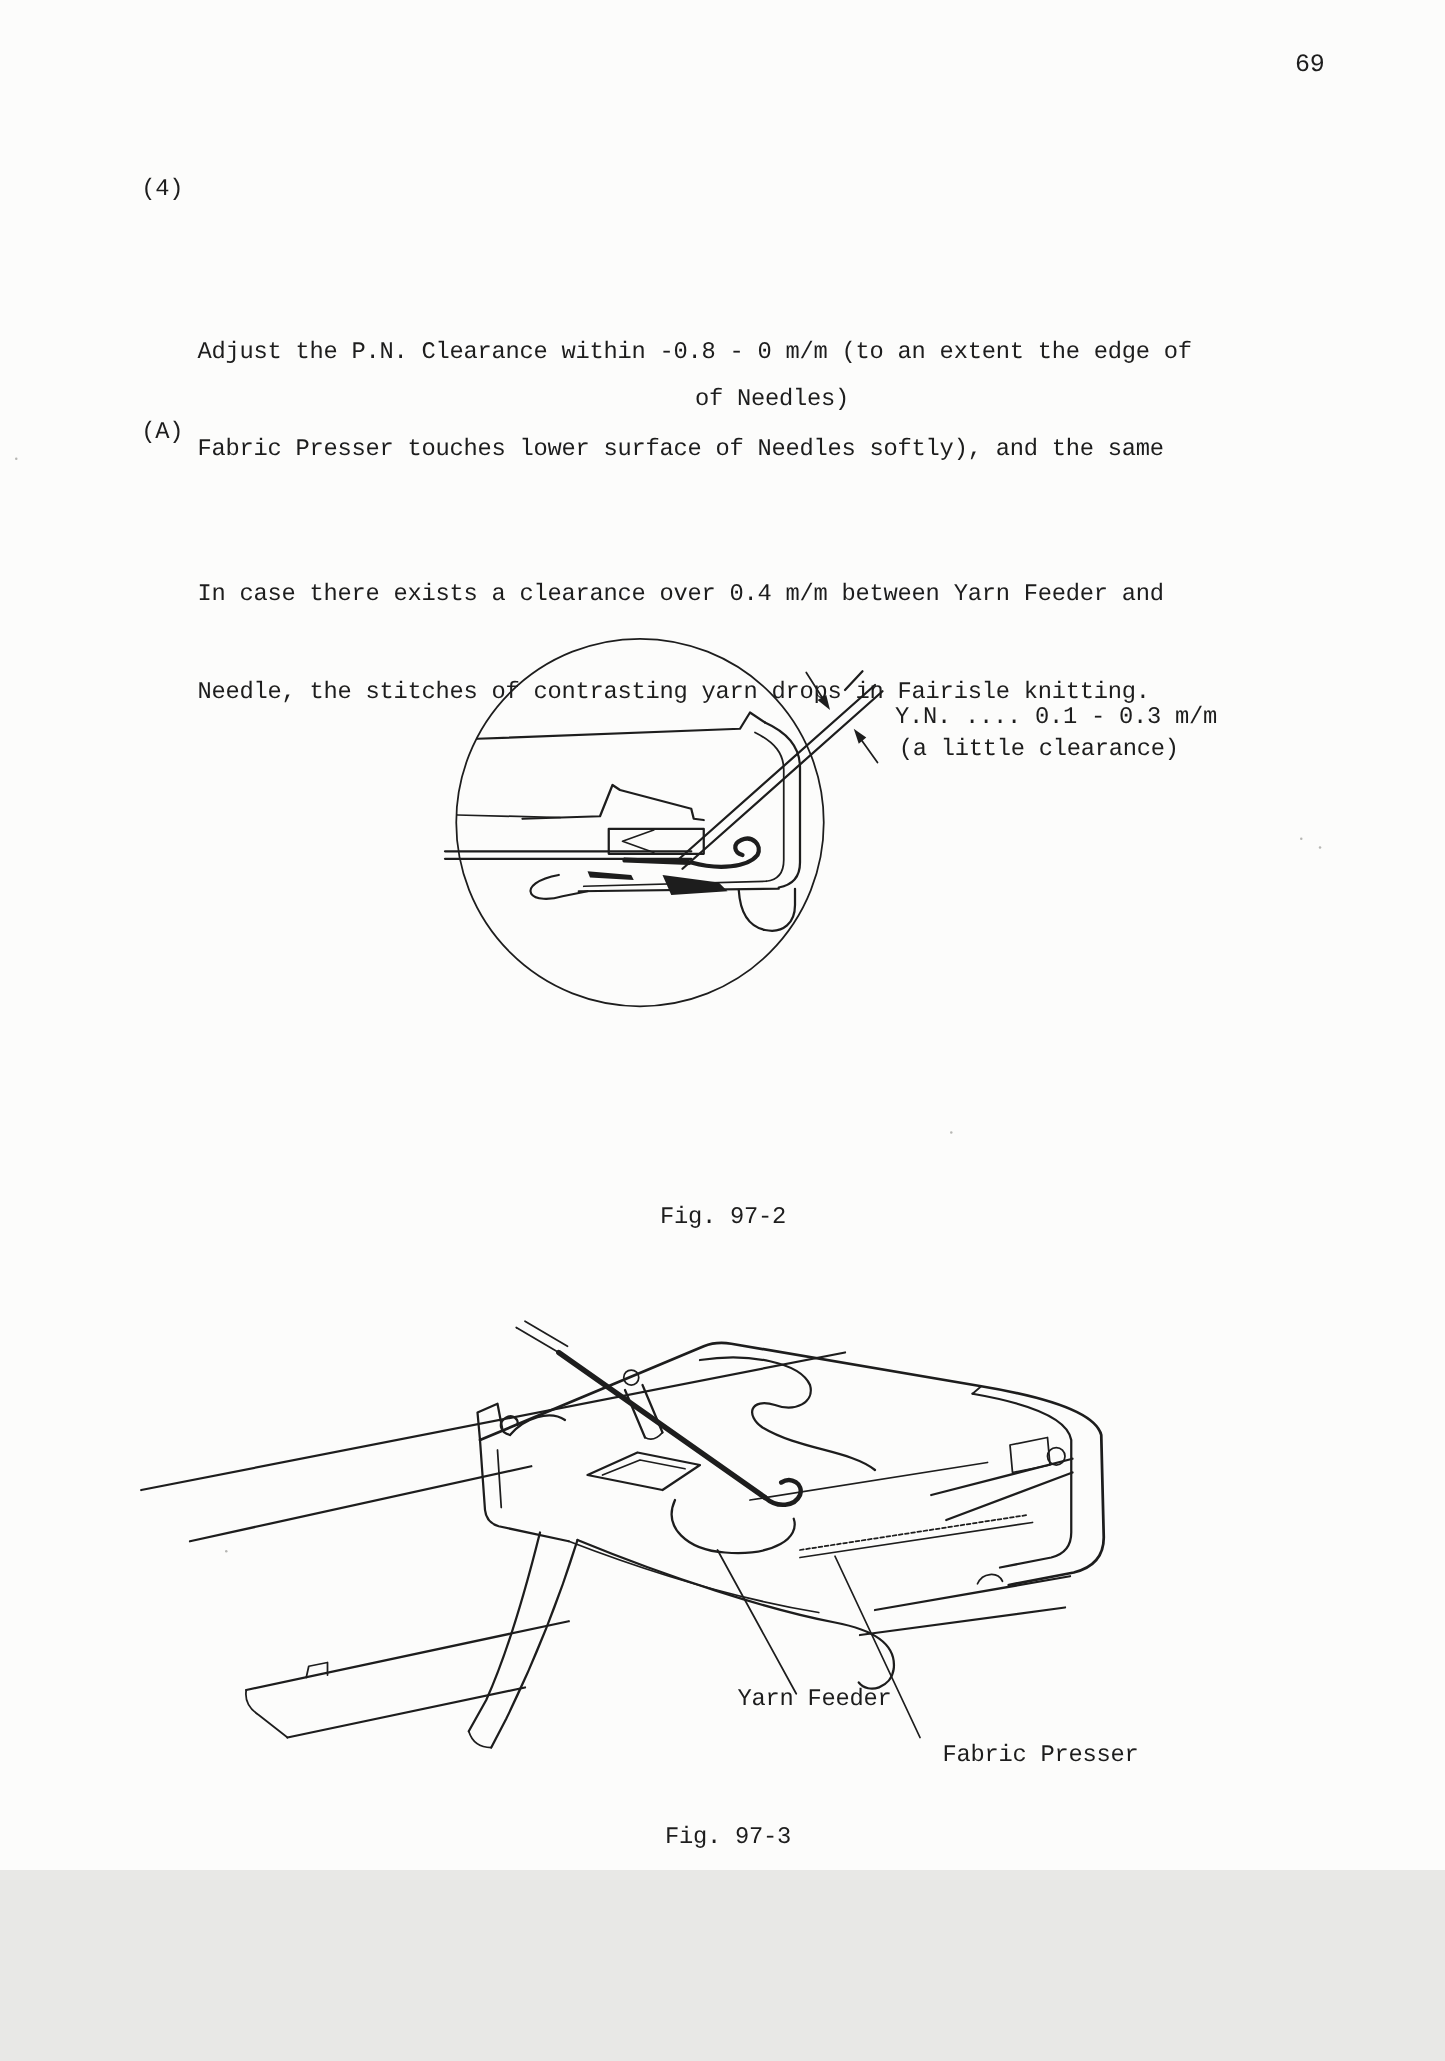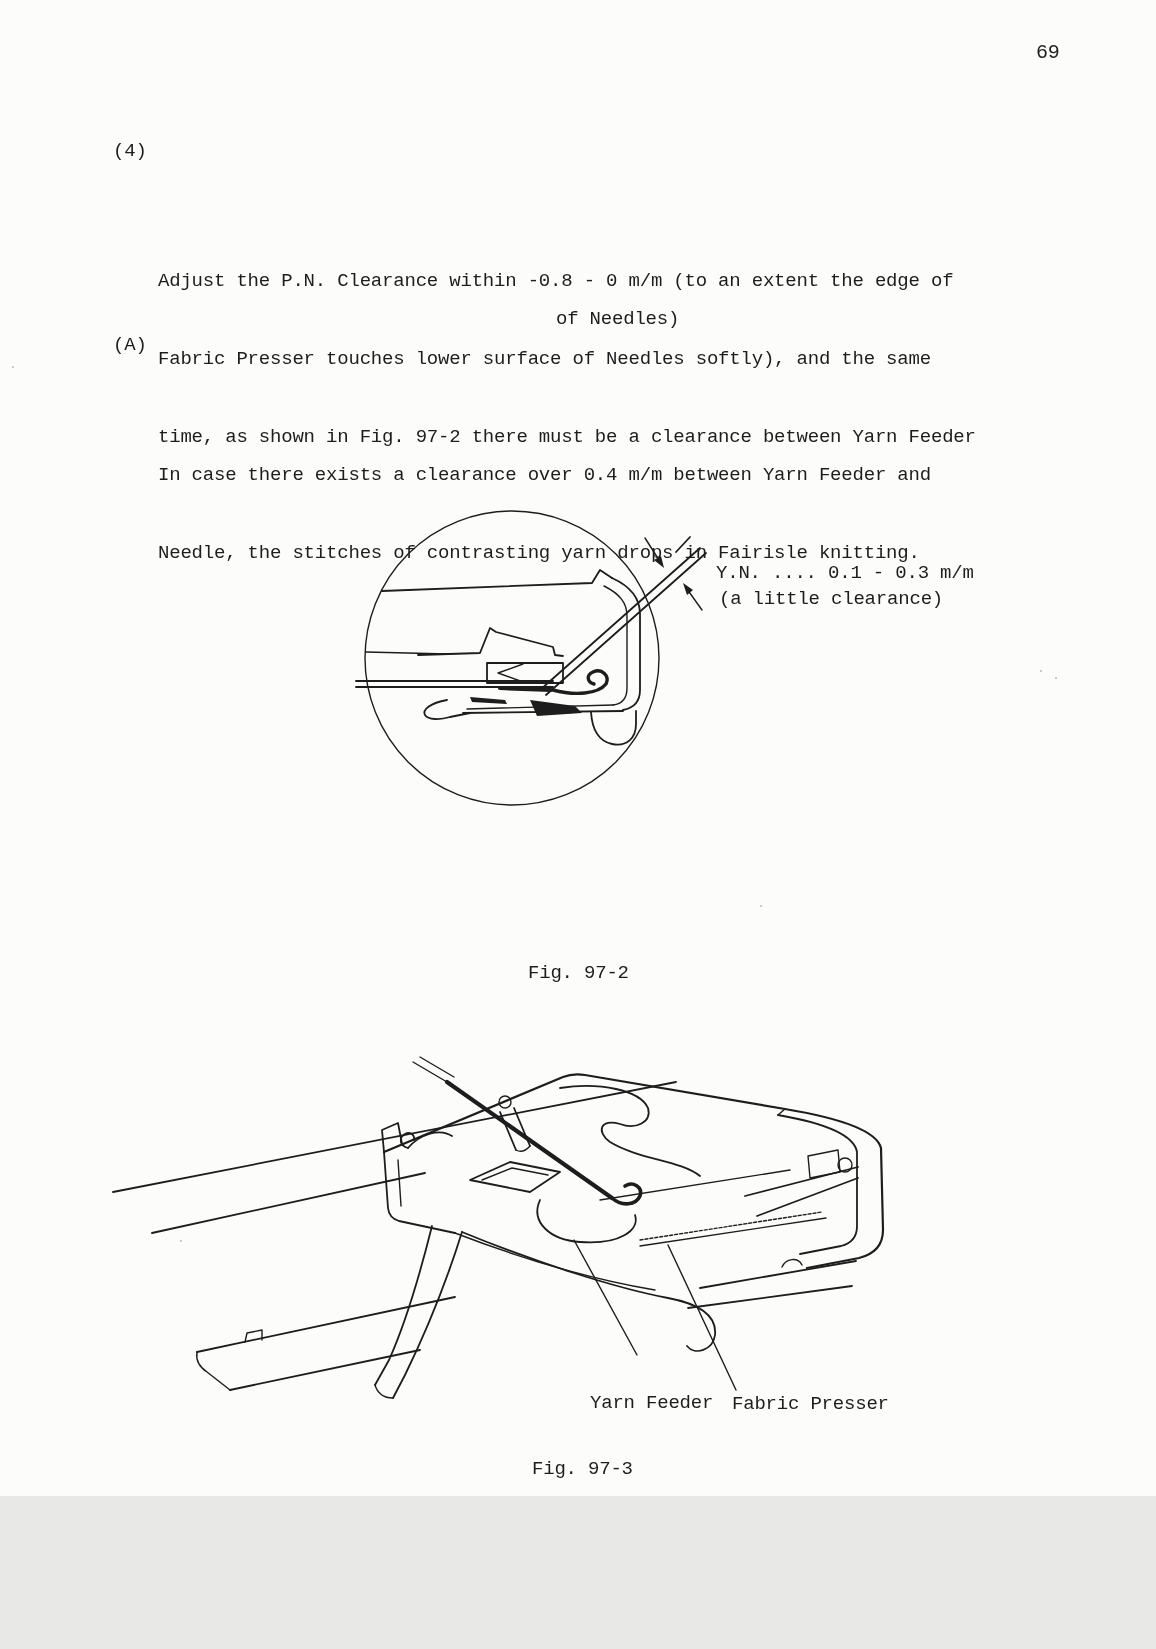--- a/index.html
+++ b/index.html
@@ -28,21 +28,20 @@
 
 <div id="page">
 
   <div class="abs mono" style="left:1036px; top:40px; font-size:20px;">69</div>
 
   <div class="para mono" style="left:113px; top:138px;">
     <span class="marker">(4)</span>
     <div class="plines">
       <div>Adjust the P.N. Clearance within -0.8 - 0 m/m (to an extent the edge of</div>
       <div>Fabric Presser touches lower surface of Needles softly), and the same</div>
-      <div>time, as shown in Fig. 97-2 there must be a clearance between Yarn Feeder</div>
     </div>
   </div>
 
   <div class="abs mono" style="left:160px; top:254px;">
     <div style="margin-left:396px;text-align:right;">of Needles)</div>
   </div>
 
   <div class="para mono" style="left:113px; top:332px;">
     <span class="marker">(A)</span>
     <div class="plines">
@@ -148,22 +147,22 @@
     <path class="stroke thin" stroke-dasharray="3,2" d="M545,210 L727,182"></path>
     <path class="stroke thin" d="M545,216 L731,188"></path>
     <path class="stroke thin" d="M505,170 L695,140"></path>
     <path class="stroke thin" d="M715,148 L745,142 L743,120 L713,126 Z"></path>
     <circle class="stroke thin" cx="750" cy="135" r="7"></circle>
 
     <path class="stroke thin" d="M479,210 L542,325"></path>
     <path class="stroke thin" d="M573,215 L641,360"></path>
   </svg>
 
-  <div class="abs mono" style="left:590px; top:1346px;margin-top:44px;">Yarn Feeder</div>
-  <div class="abs mono" style="left:732px; top:1391px;">Fabric Presser</div>
+  <div class="abs mono" style="left:590px; top:1346px;">Yarn Feeder</div>
+  <div class="abs mono" style="left:754px; top:1391px;">Fabric Presser</div>
 
   <div class="abs mono" style="left:532px; top:1456px;">Fig. 97-3</div>
 
   <div class="speck" style="left:1055px; top:677px;"></div>
   <div class="speck" style="left:12px;   top:366px;"></div>
   <div class="speck" style="left:760px;  top:905px;"></div>
   <div class="speck" style="left:180px;  top:1240px;"></div>
   <div class="speck" style="left:1040px; top:670px;"></div>
 </div>
 

